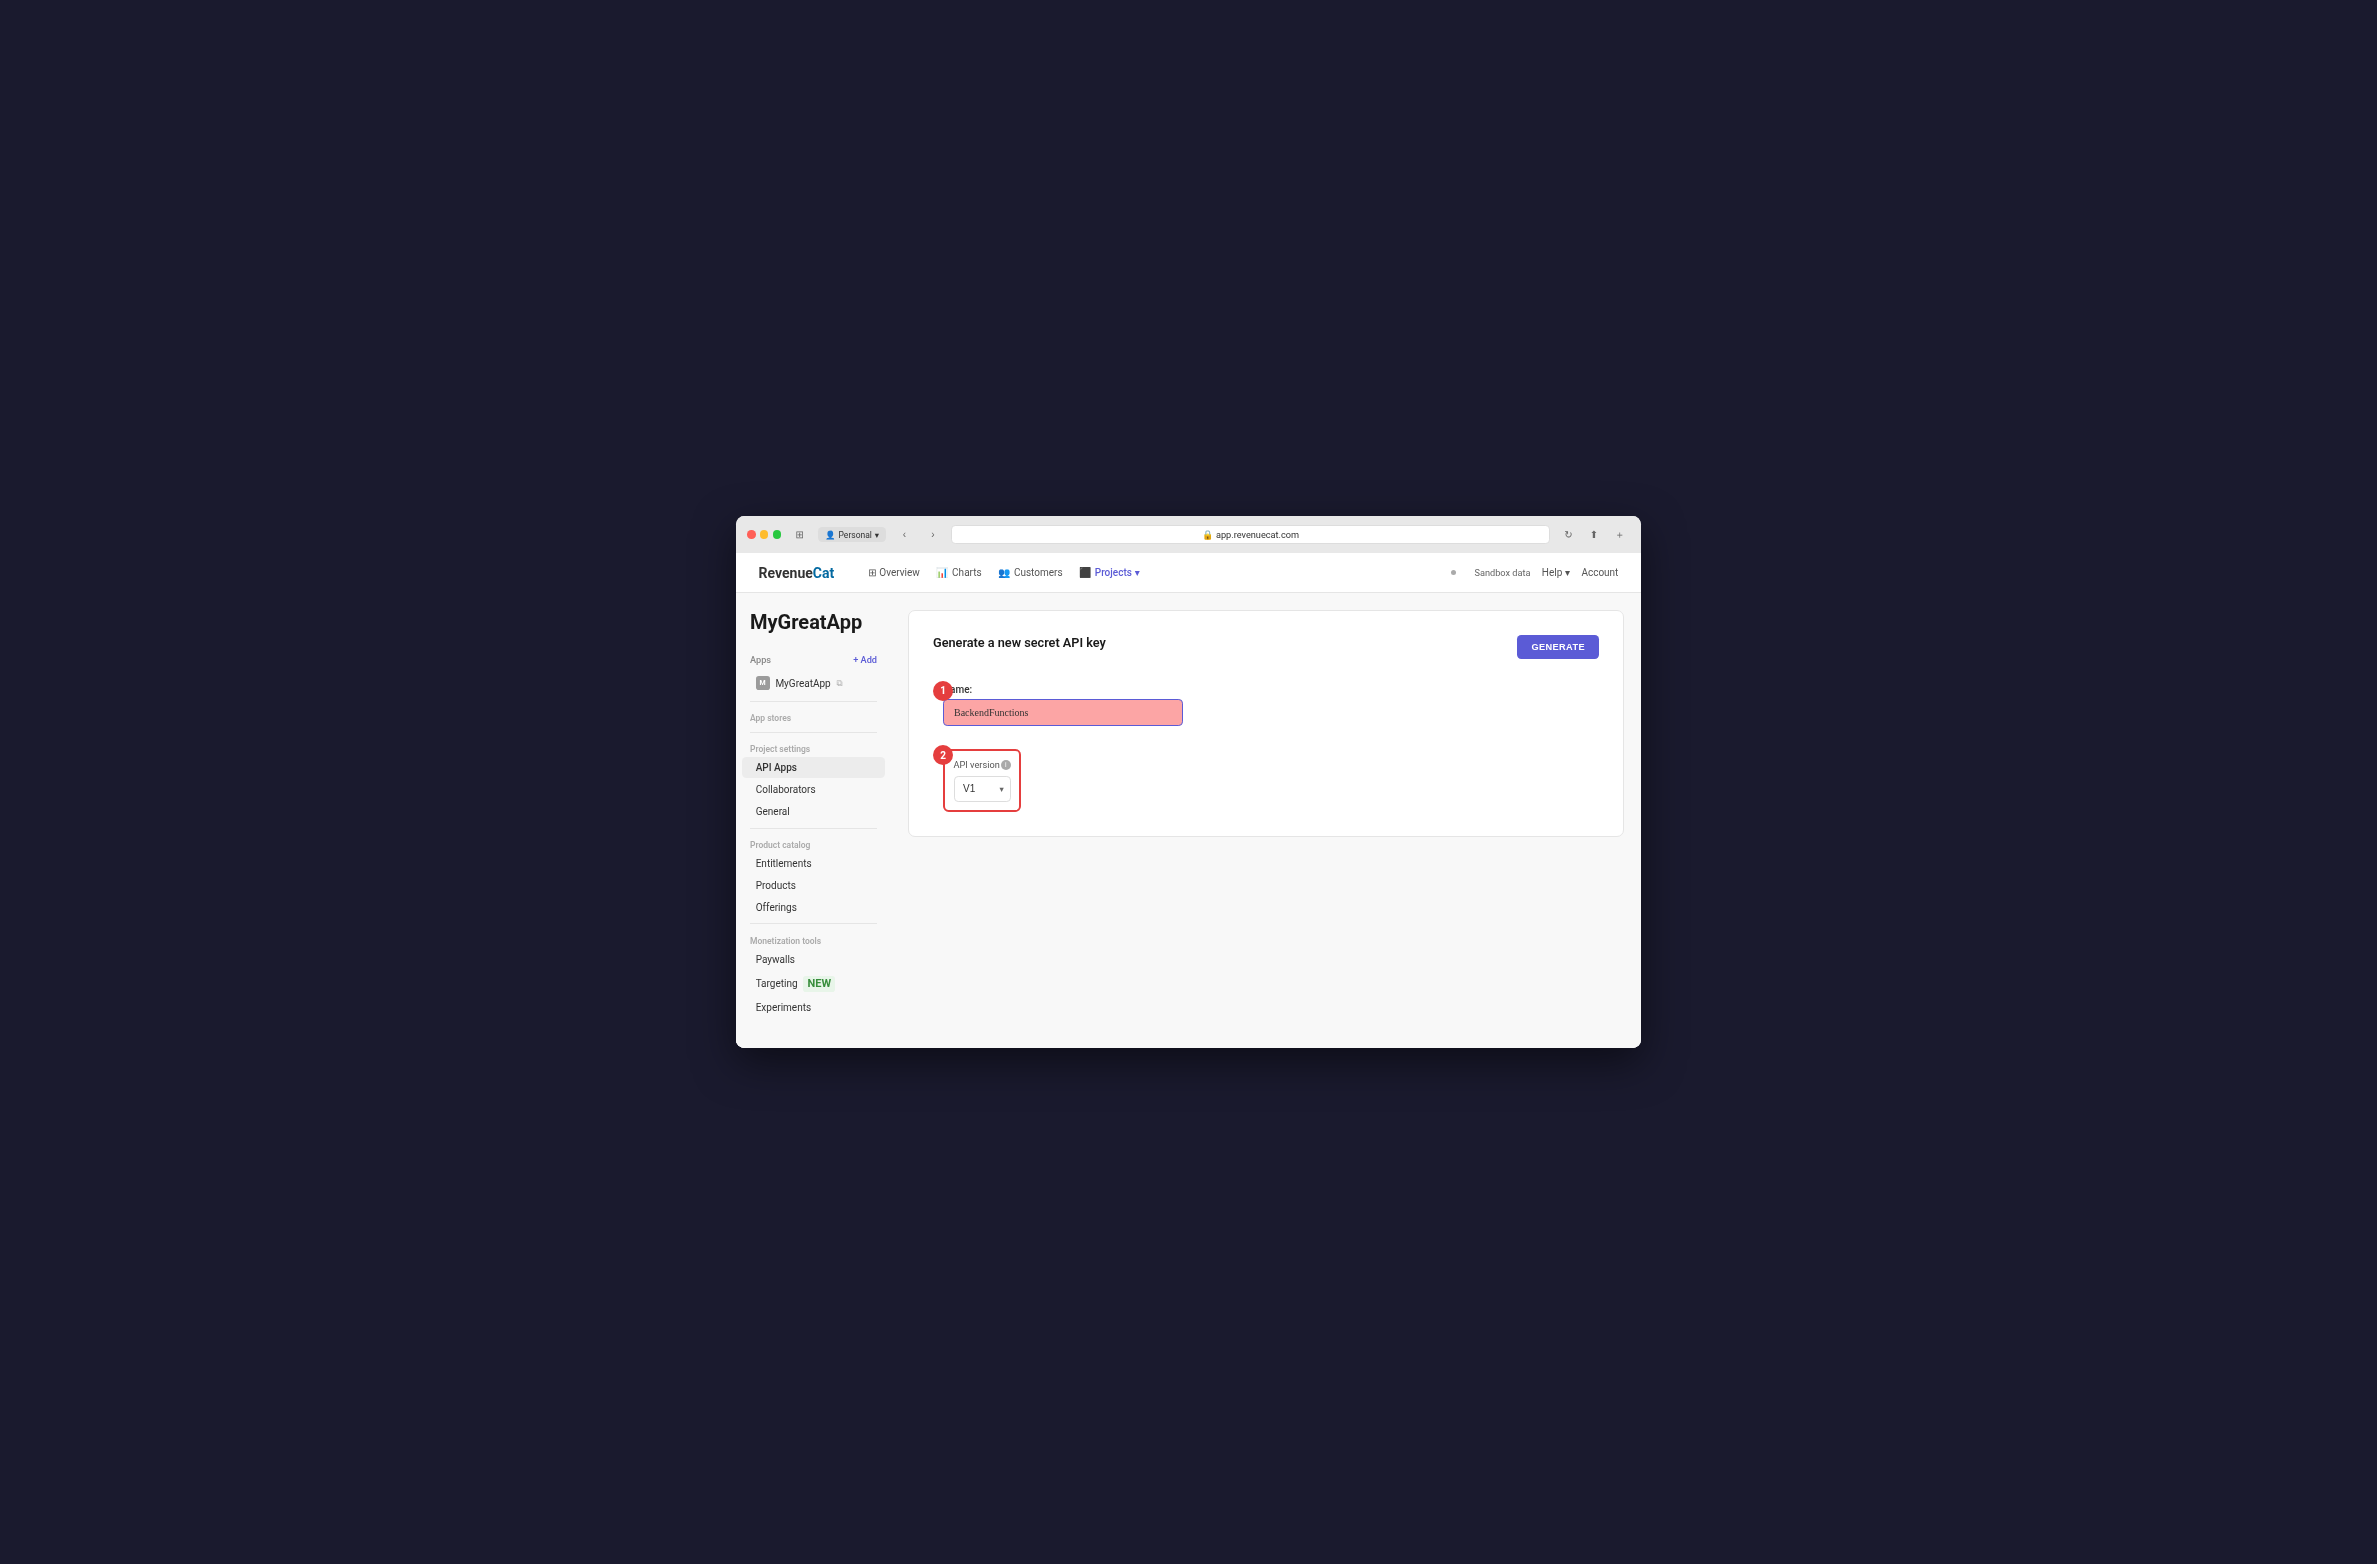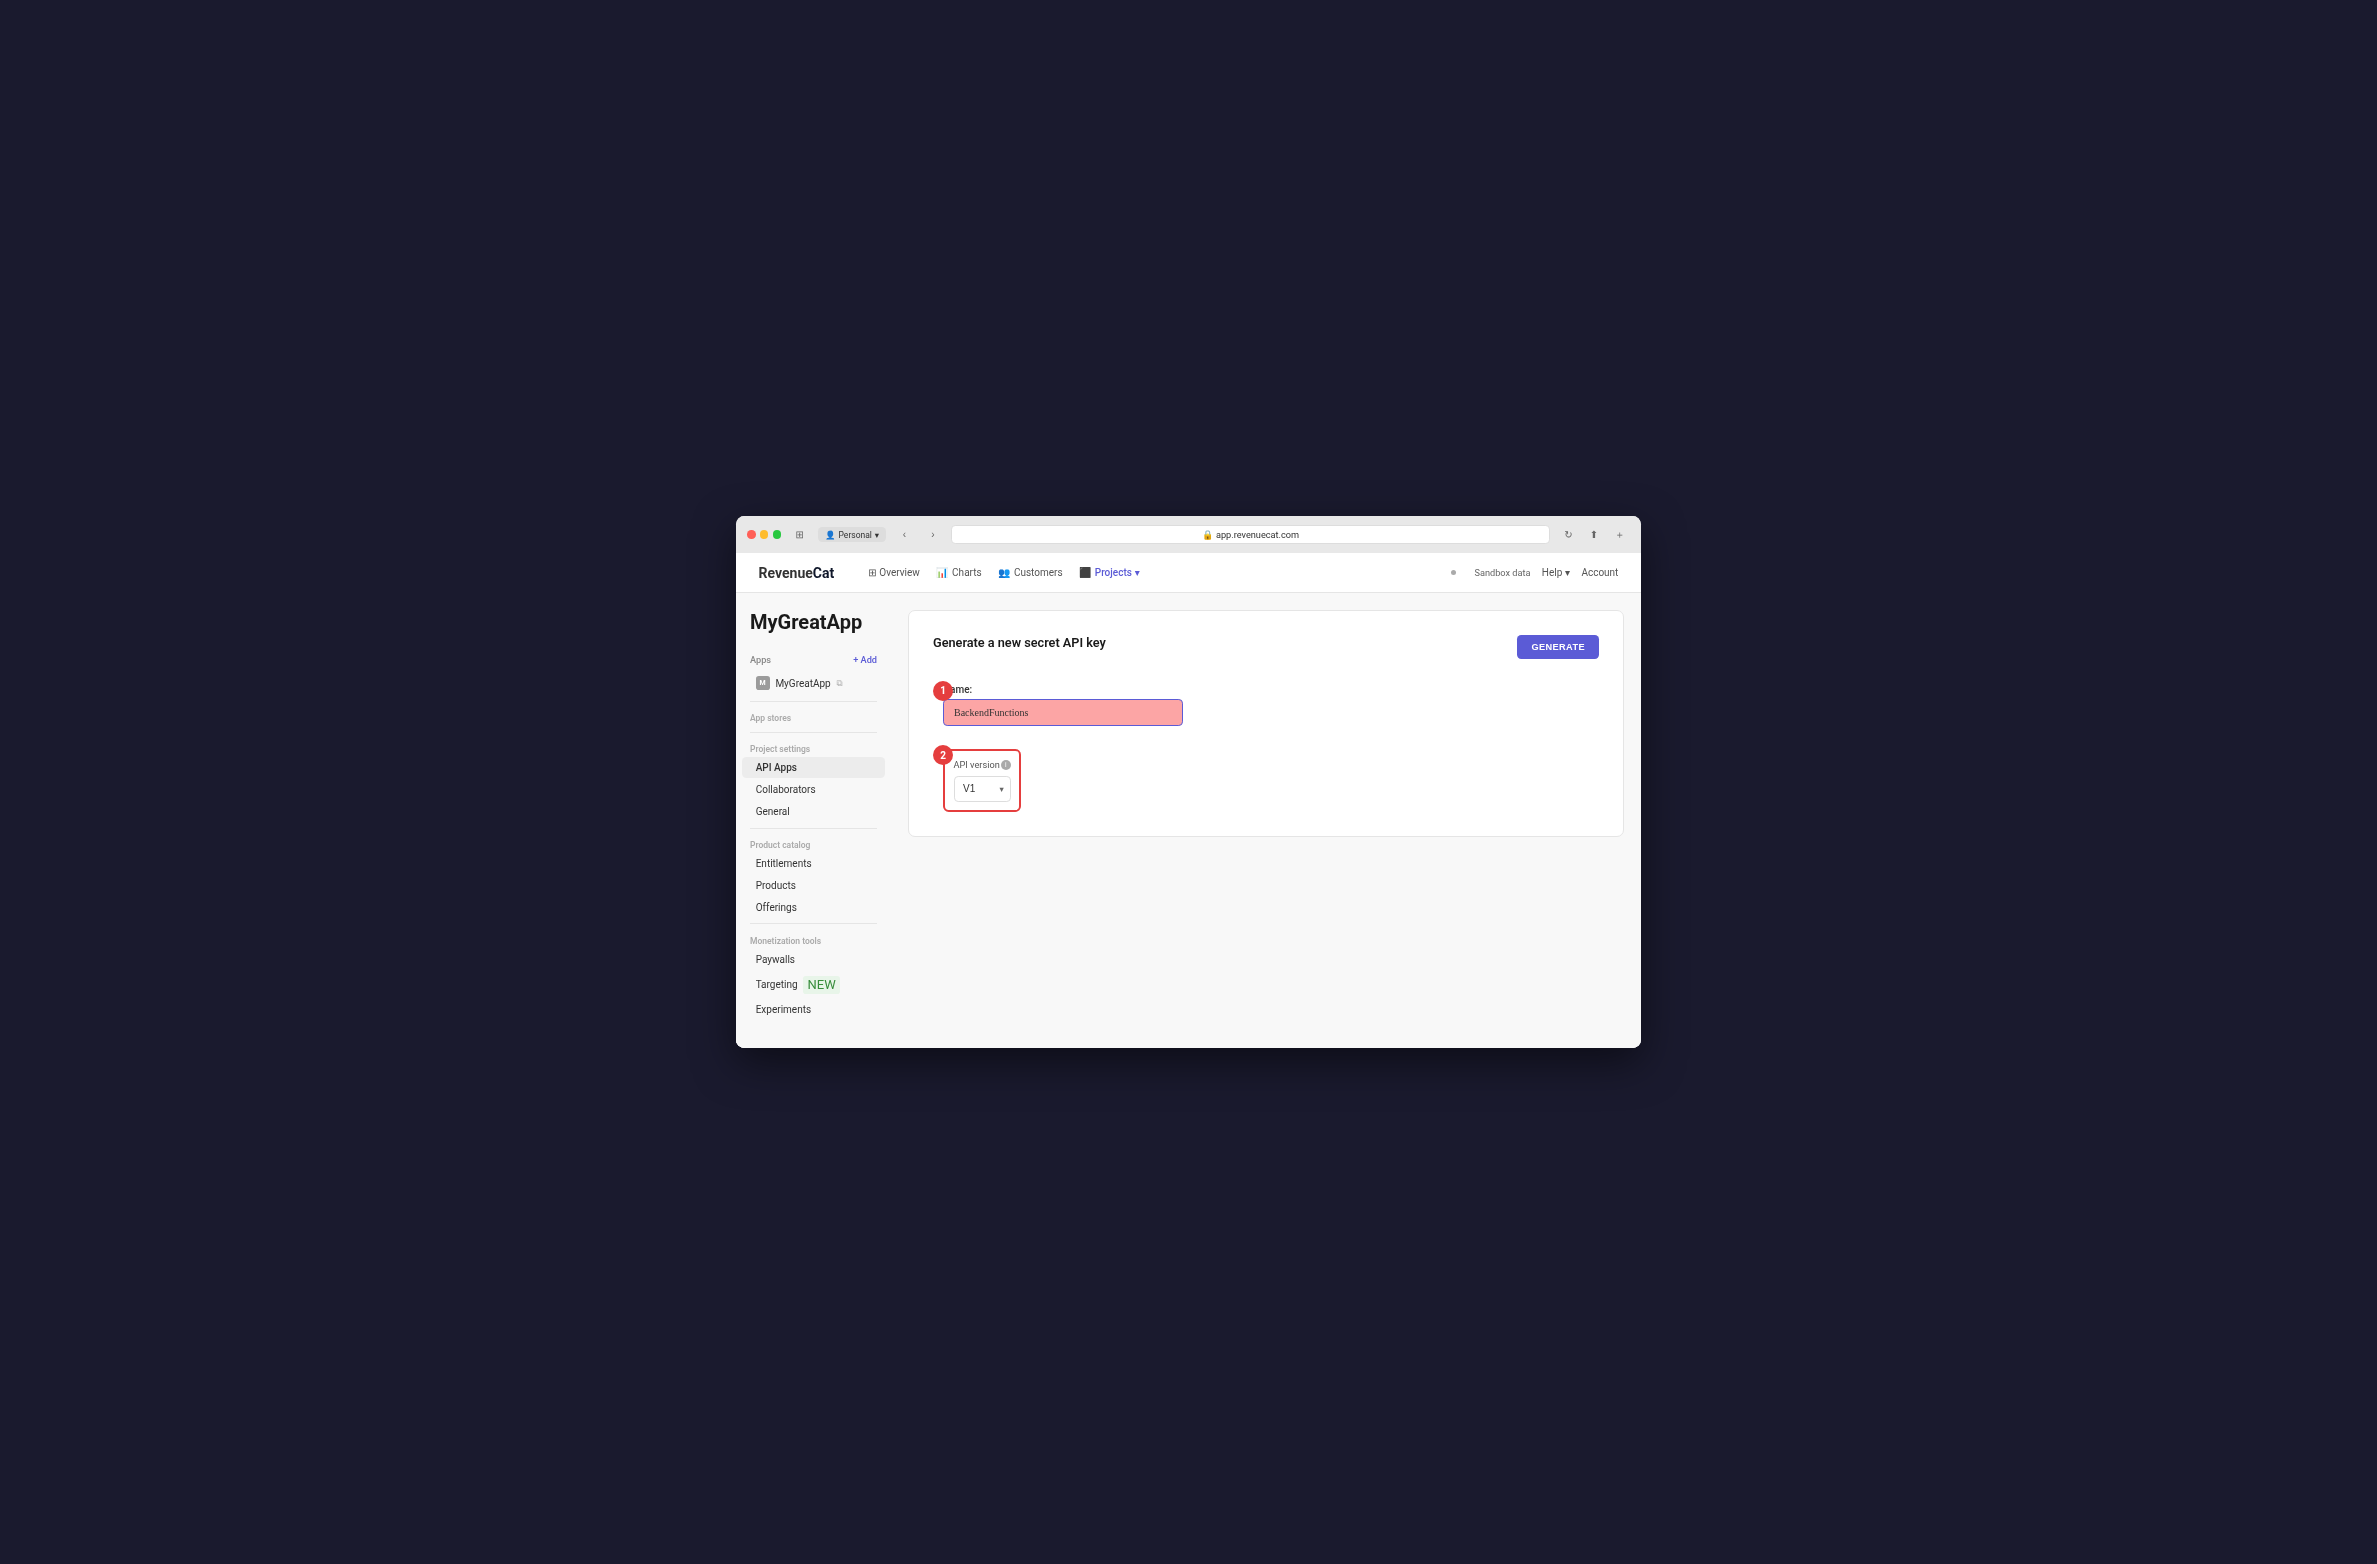--- a/index.html
+++ b/index.html
@@ -217,22 +217,22 @@
       justify-content: center;
       color: white;
       font-size: 7px;
       font-weight: 700;
       flex-shrink: 0;
     }
 
     .badge-new {
       background: #e8f5e9;
       color: #388e3c;
-      font-size: 13px;
-      font-weight: 400;
+      font-size: 11px;
+      font-weight: 700;
       padding: 1.4px 4.2px;
       border-radius: 2.8px;
     }
 
     
     .main-content {
       flex: 1;
       padding: 17px;
     }
 
@@ -427,21 +427,21 @@
       <button class="browser-btn">↻</button>
       <button class="browser-btn">⬆</button>
       <button class="browser-btn">＋</button>
     </div>
   </div>
 
   <div class="app-content">
 
     <div class="top-nav">
       <div class="logo">
-        <span>Revenue</span><span style="color:#0f172a;">Cat</span>
+        <span>Revenue</span><span style="color:#0369a1;">Cat</span>
       </div>
       <div class="nav-links">
         <a class="nav-link">
           <span>⊞</span>
           <span>Overview</span>
         </a>
         <a class="nav-link">
           <span>📊</span>
           <span>Charts</span>
         </a>

